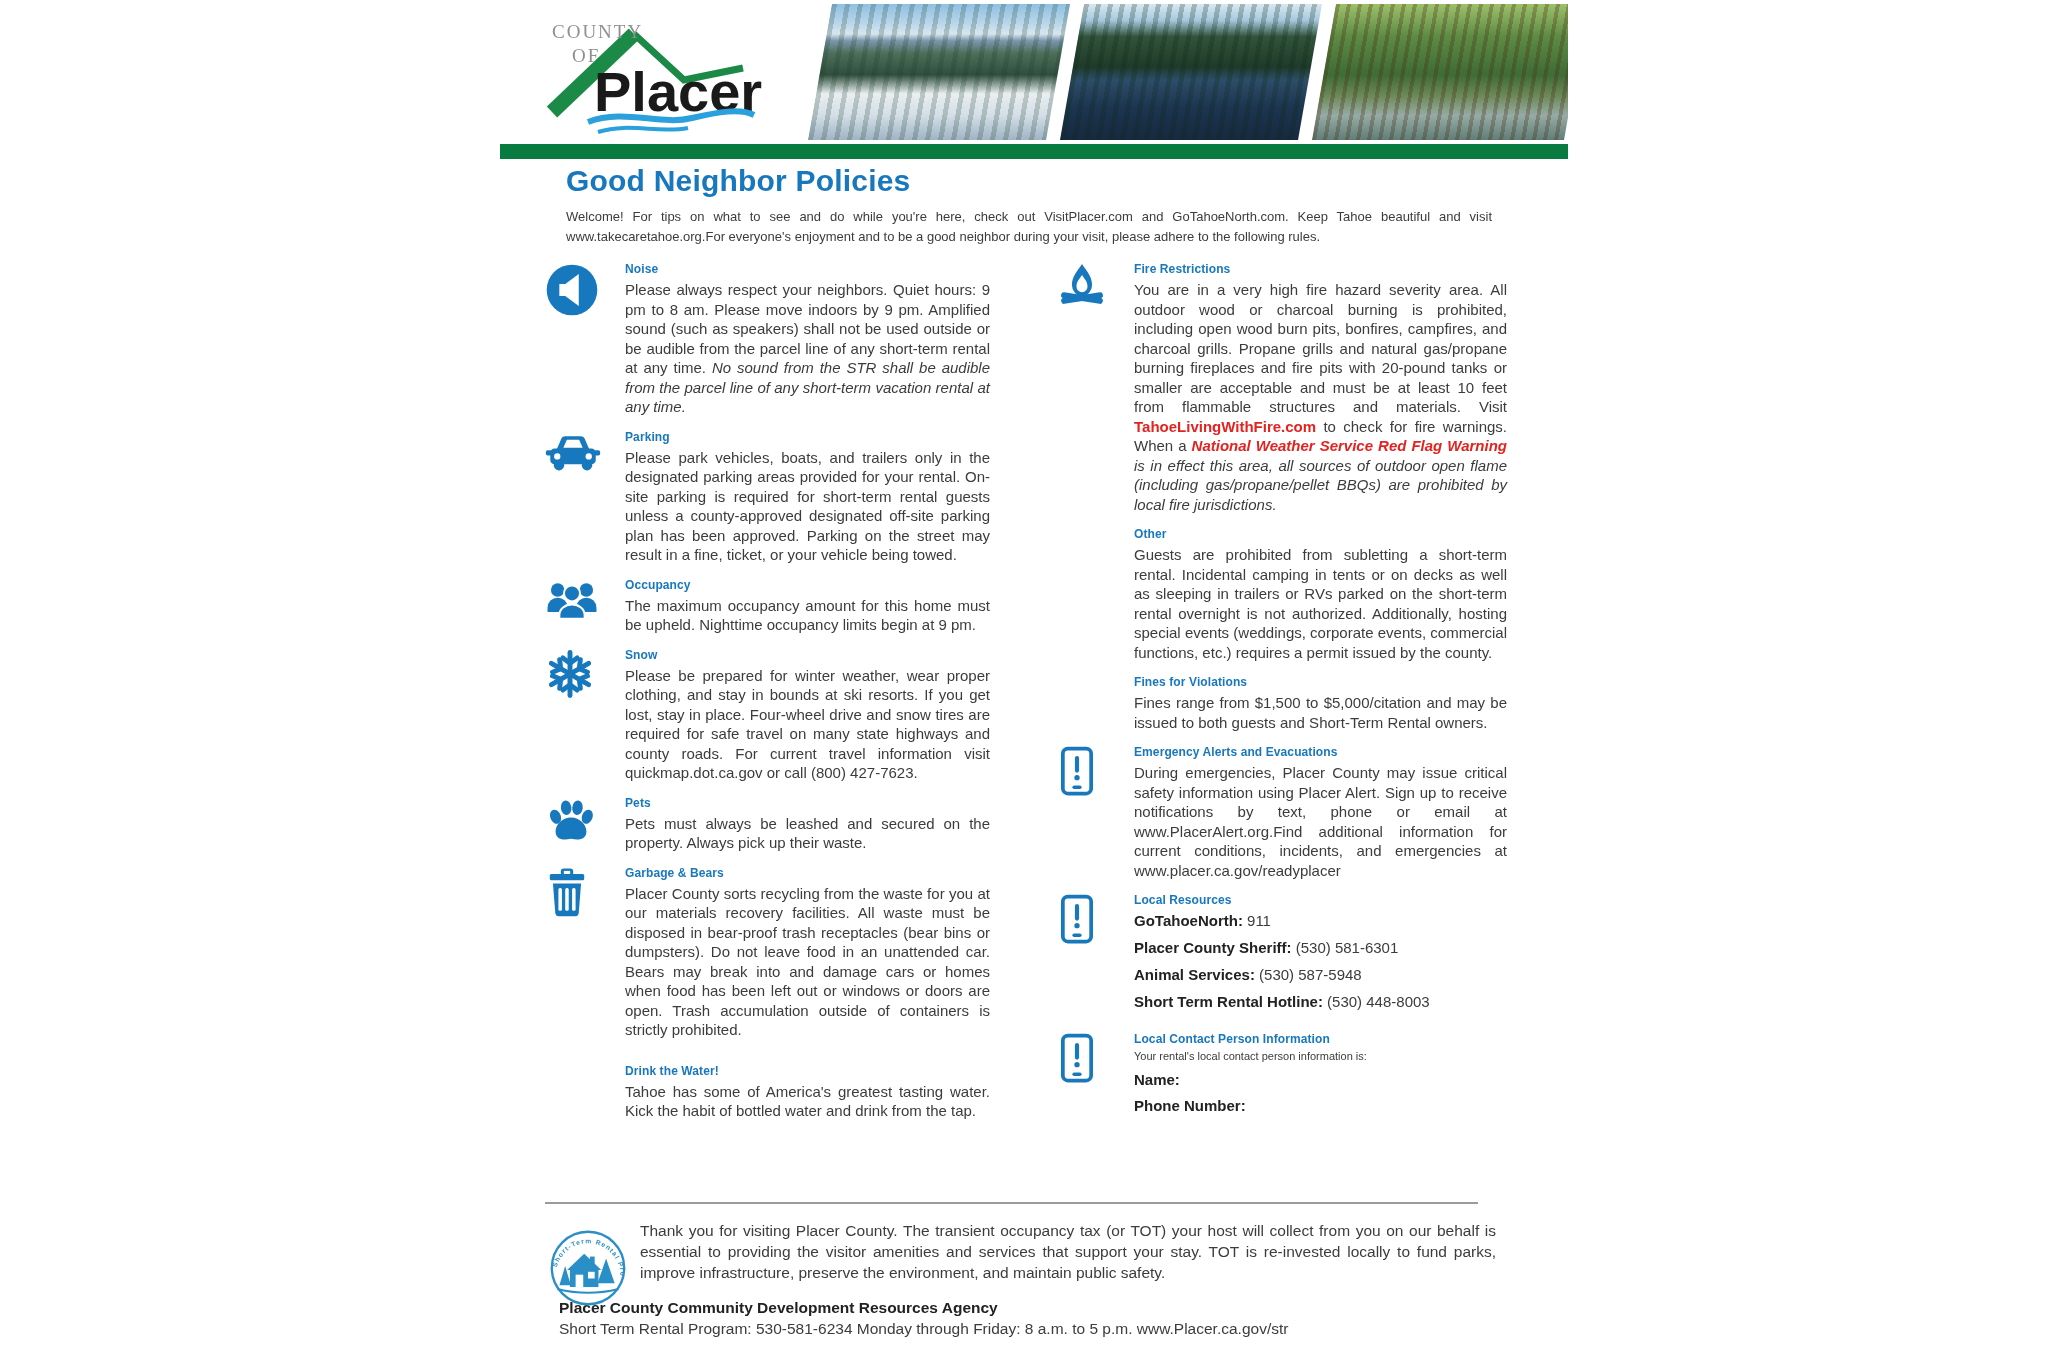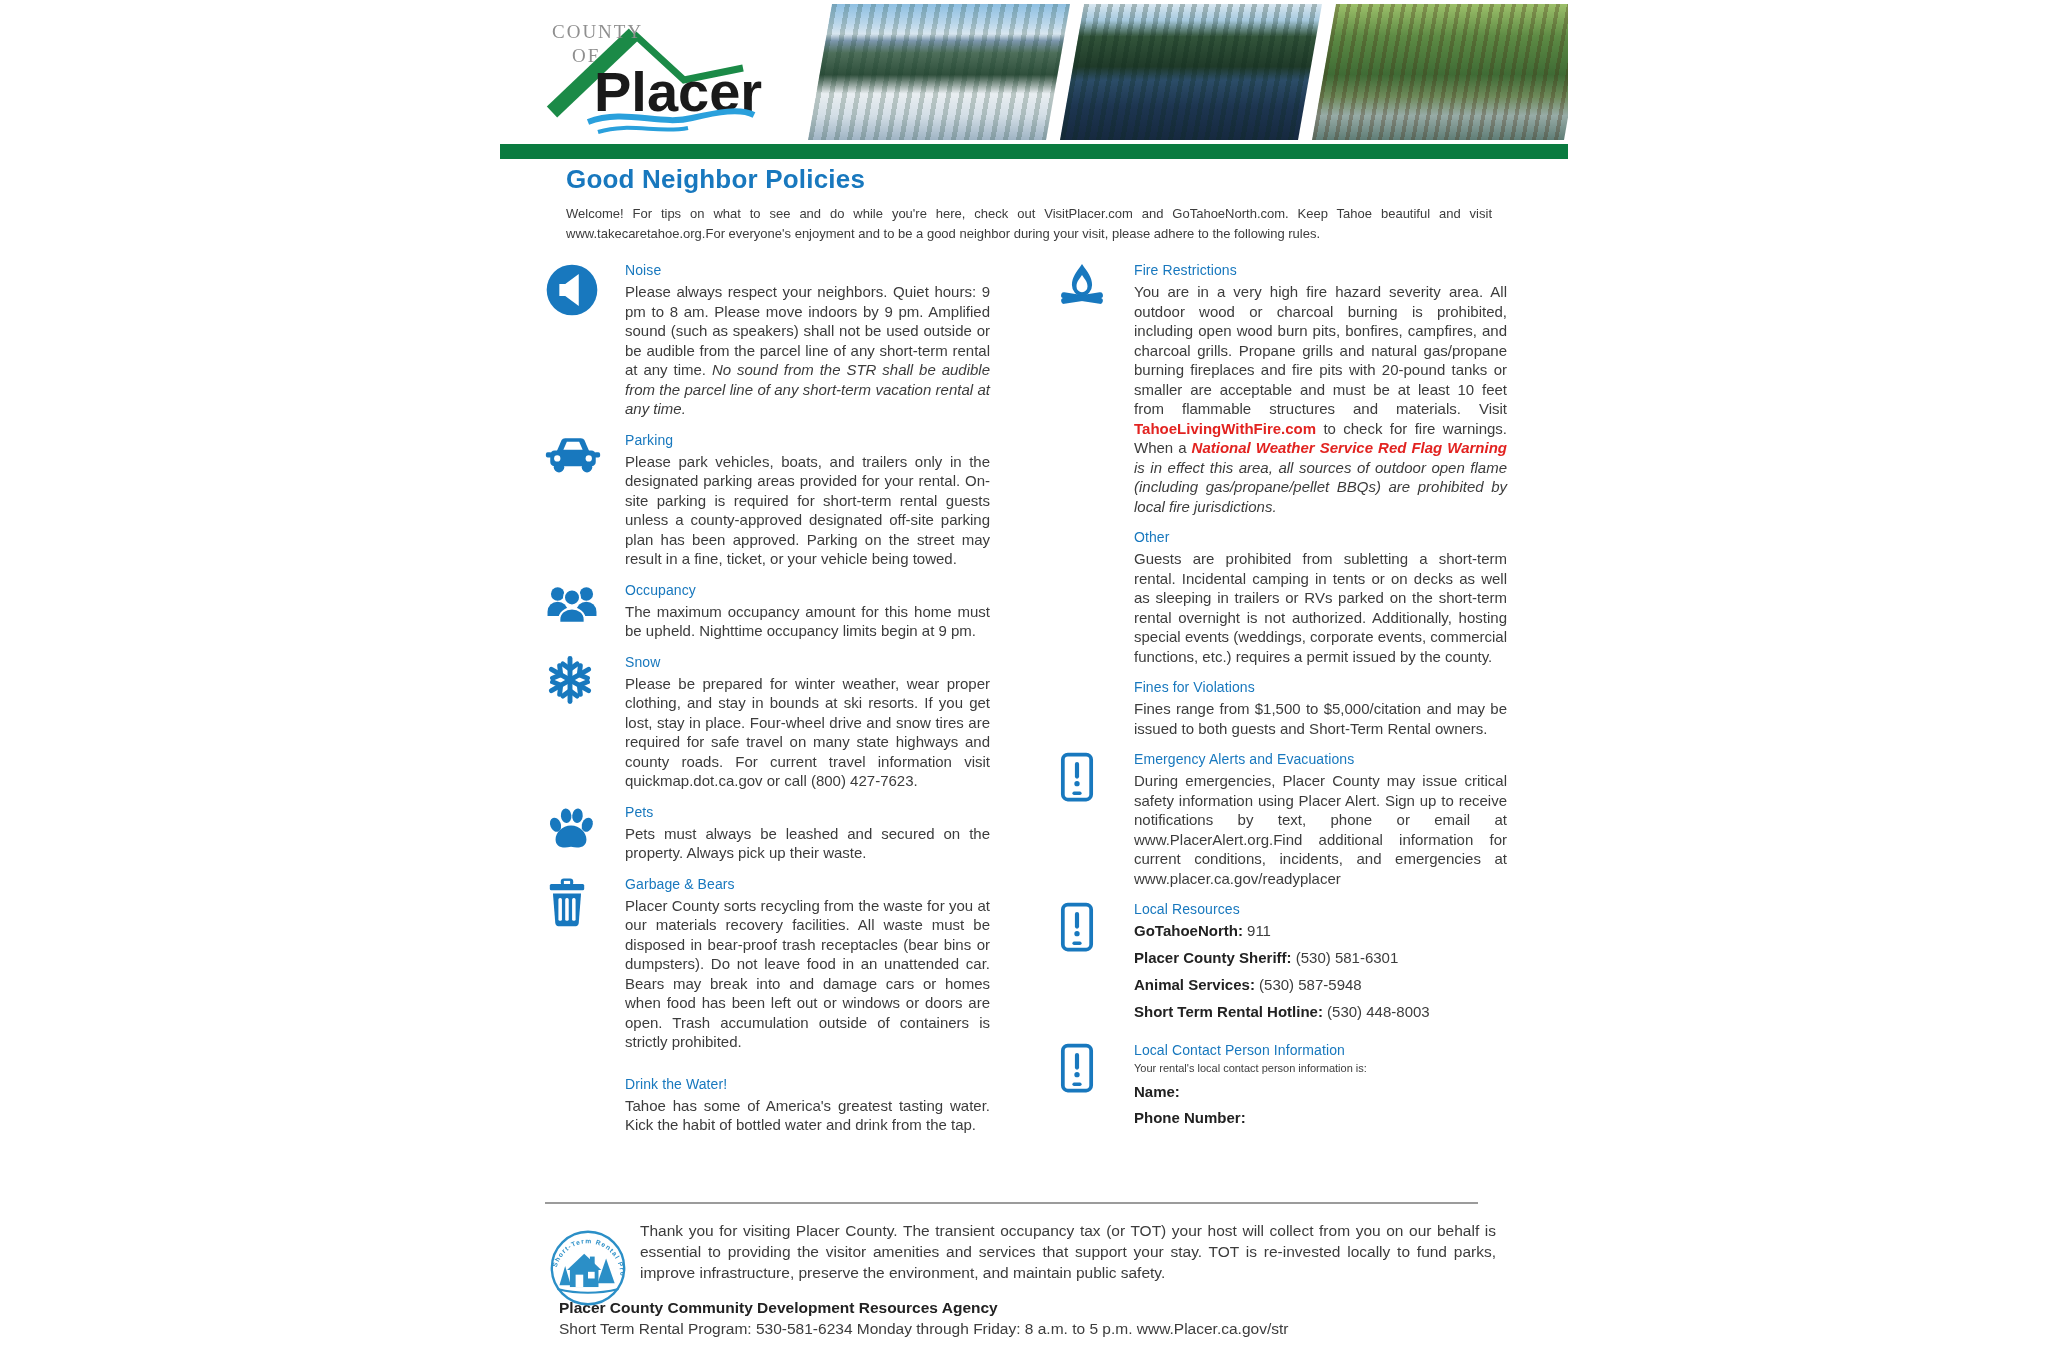--- a/index.html
+++ b/index.html
@@ -36,33 +36,33 @@
       repeating-linear-gradient(90deg, rgba(12,40,25,.25) 0 5px, rgba(255,255,255,0) 5px 12px),
       linear-gradient(180deg,#d8e7f0 0%,#a6c9de 12%,#32543a 24%,#1f3a29 46%,#2c4d68 56%,#1d3550 76%,#16293f 100%);}
   .photo3{left:518px;width:252px;
     background:
       repeating-linear-gradient(90deg, rgba(70,45,18,.30) 0 4px, rgba(255,255,255,0) 4px 11px),
       linear-gradient(180deg,#9dc06a 0%,#5d8a44 24%,#3f6b35 52%,#6e8a5a 68%,#97aba6 82%,#5f7d76 100%);}
   .green-bar{position:absolute;left:0;top:144px;width:1068px;height:15px;background:var(--green);}
 
   
   .title-block{position:absolute;left:66px;top:164px;width:926px;}
-  .page-title{color:var(--blue);font-size:26px;font-weight:bold;margin-bottom:9px;letter-spacing:.2px;}
+  .page-title{color:var(--blue);font-size:30px;font-weight:bold;margin-bottom:9px;letter-spacing:.2px;}
   .intro{font-size:13px;line-height:20px;text-align:justify;}
 
   
   .columns{position:absolute;left:45px;top:262px;display:flex;}
   .col{display:block;}
   .col-left{width:445px;margin-right:70px;}
   .col-right{width:447px;}
   .sec{display:flex;margin-bottom:13px;}
   .col-left .ic{flex:0 0 80px;padding-top:1px;}
   .col-right .ic{flex:0 0 74px;padding-top:1px;}
   .txt{flex:1;}
-  .sec h2{color:var(--blue);font-size:14px;font-weight:normal;margin-bottom:4px;letter-spacing:.1px;}
+  .sec h2{color:var(--blue);font-size:12px;font-weight:bold;margin-bottom:4px;letter-spacing:.1px;}
   .sec p{font-size:15px;line-height:19.5px;text-align:justify;}
   .gap-top{margin-top:24px;}
   .bold-body p{font-weight:normal;}
   .seg-normal{}
   .seg-italic{font-style:italic;}
   .seg-red-bold{color:var(--red);font-weight:bold;}
   .seg-red-bold-italic{color:var(--red);font-weight:bold;font-style:italic;}
   .res-line{font-size:15px;line-height:19px;margin-bottom:8px;}
   .res-line b{color:#222;}
   .contact-line{font-size:11px;margin-bottom:9px;}

